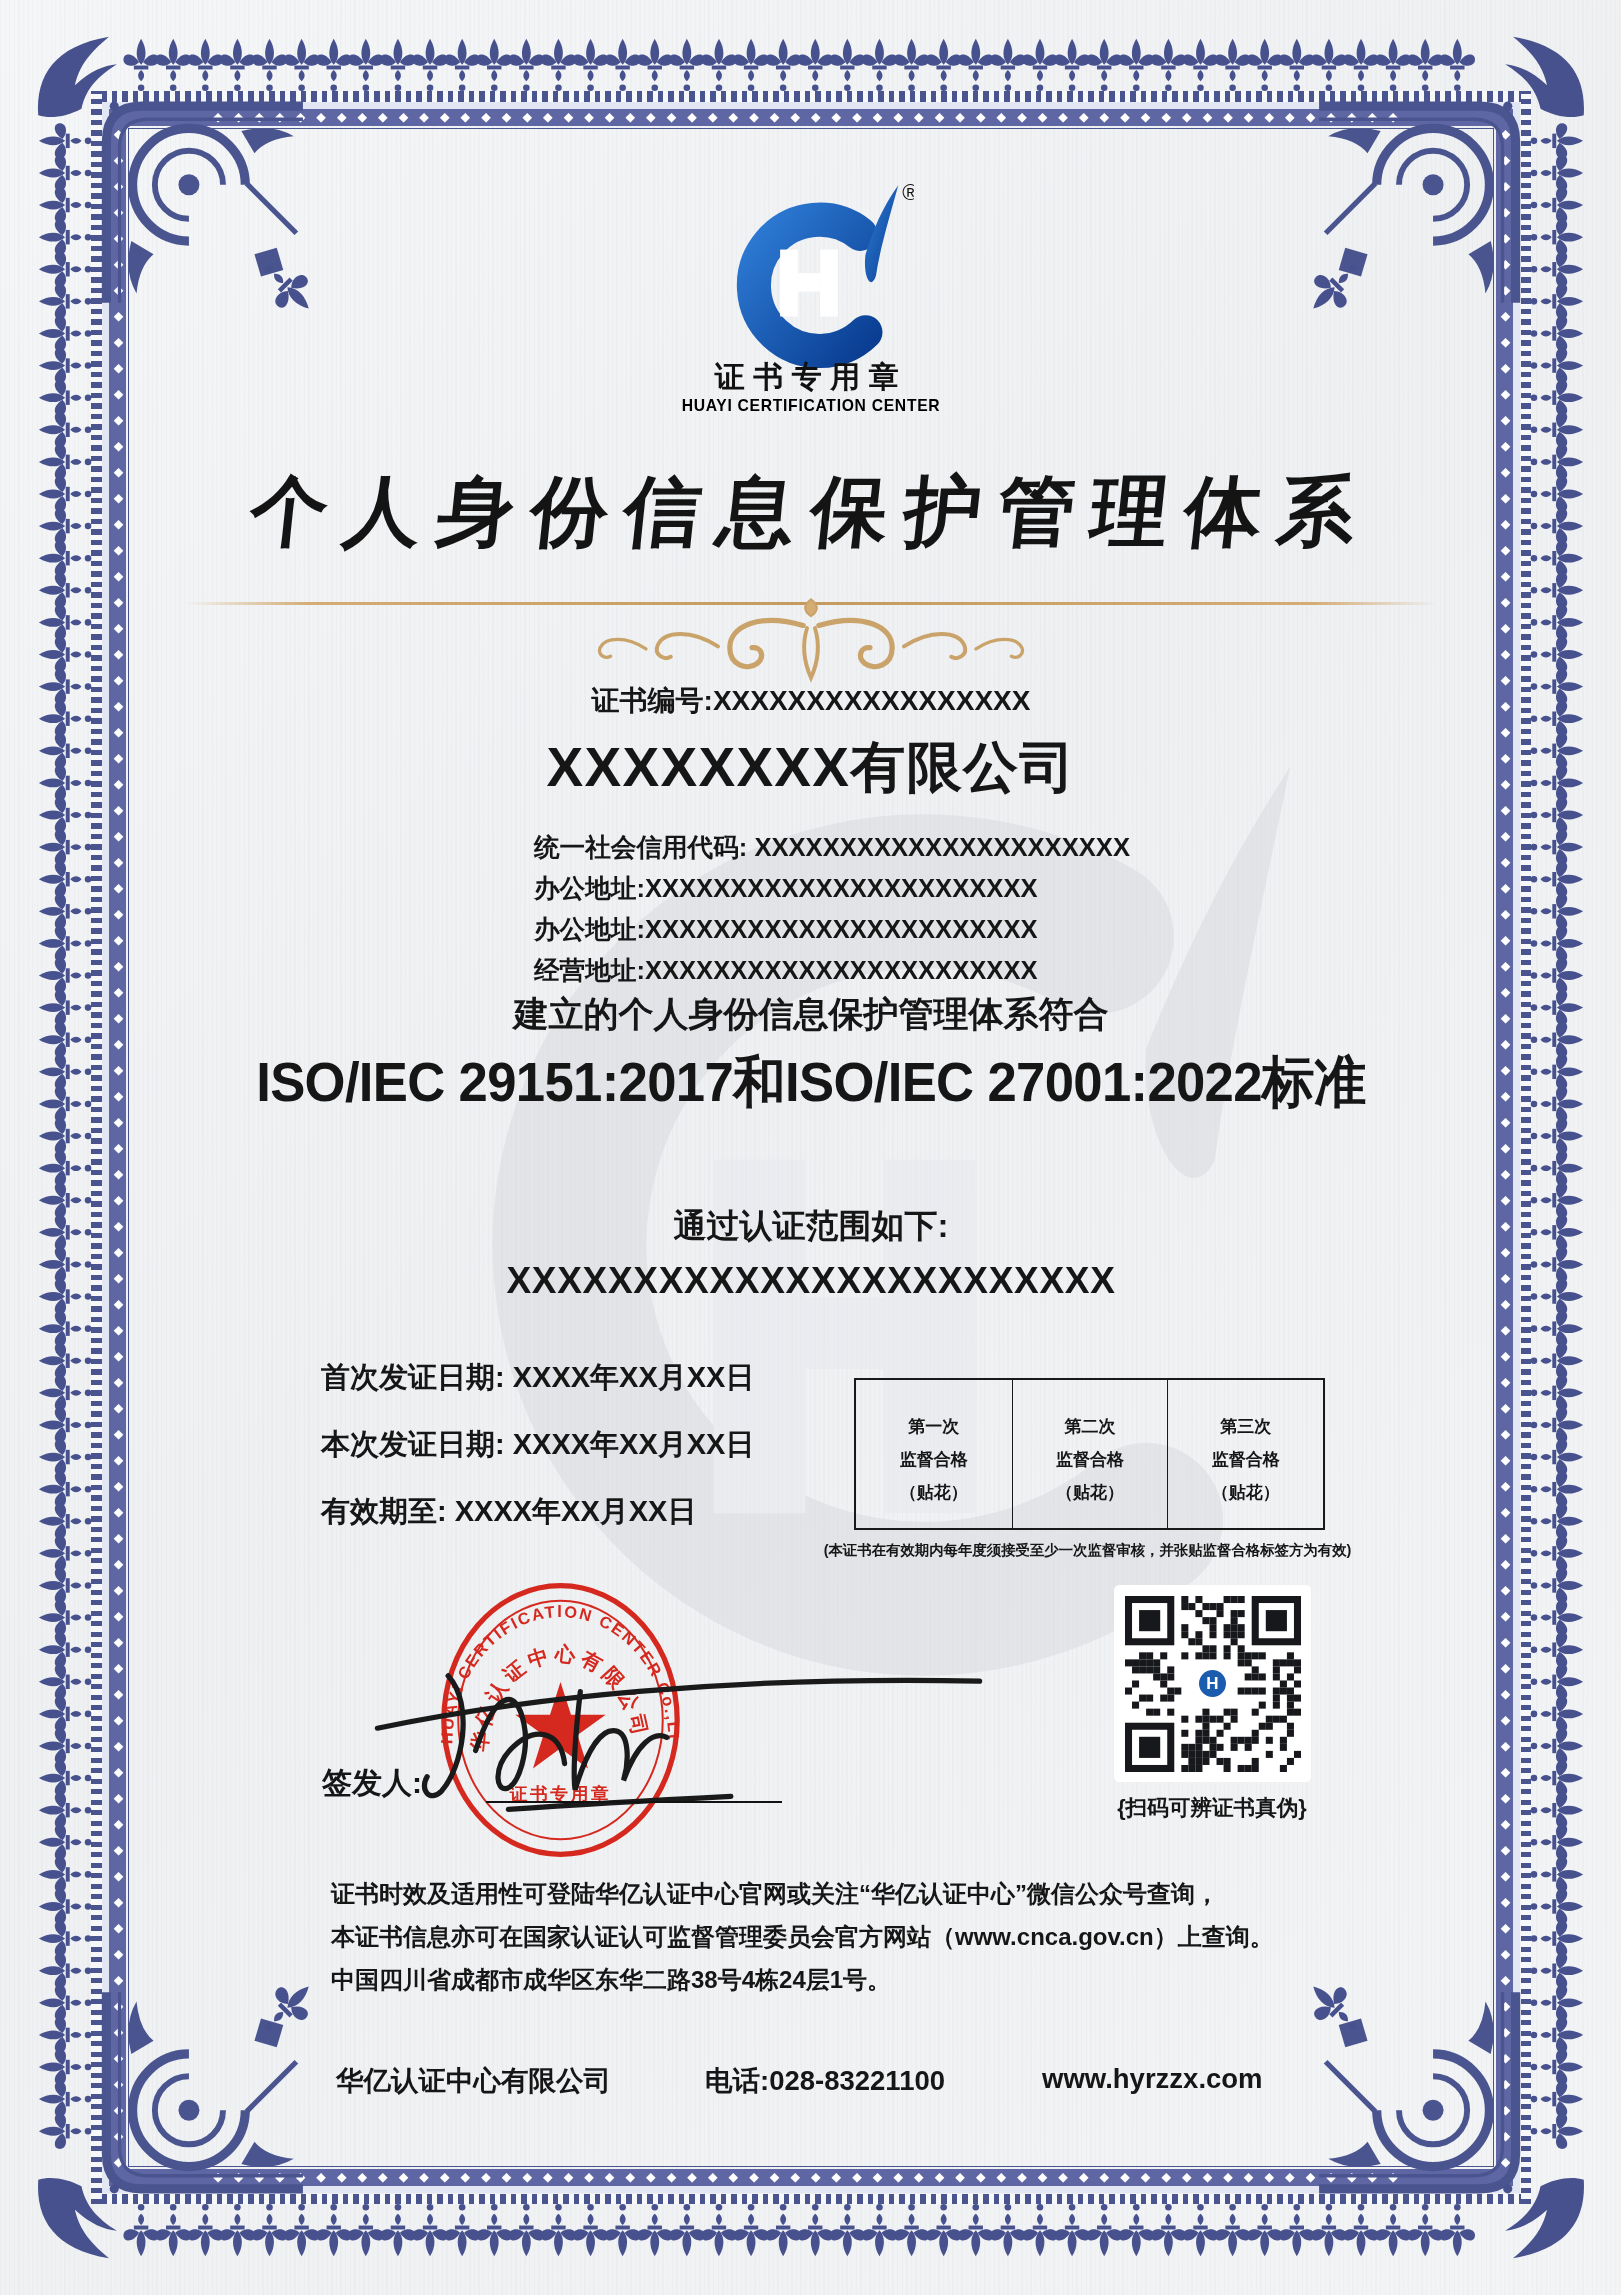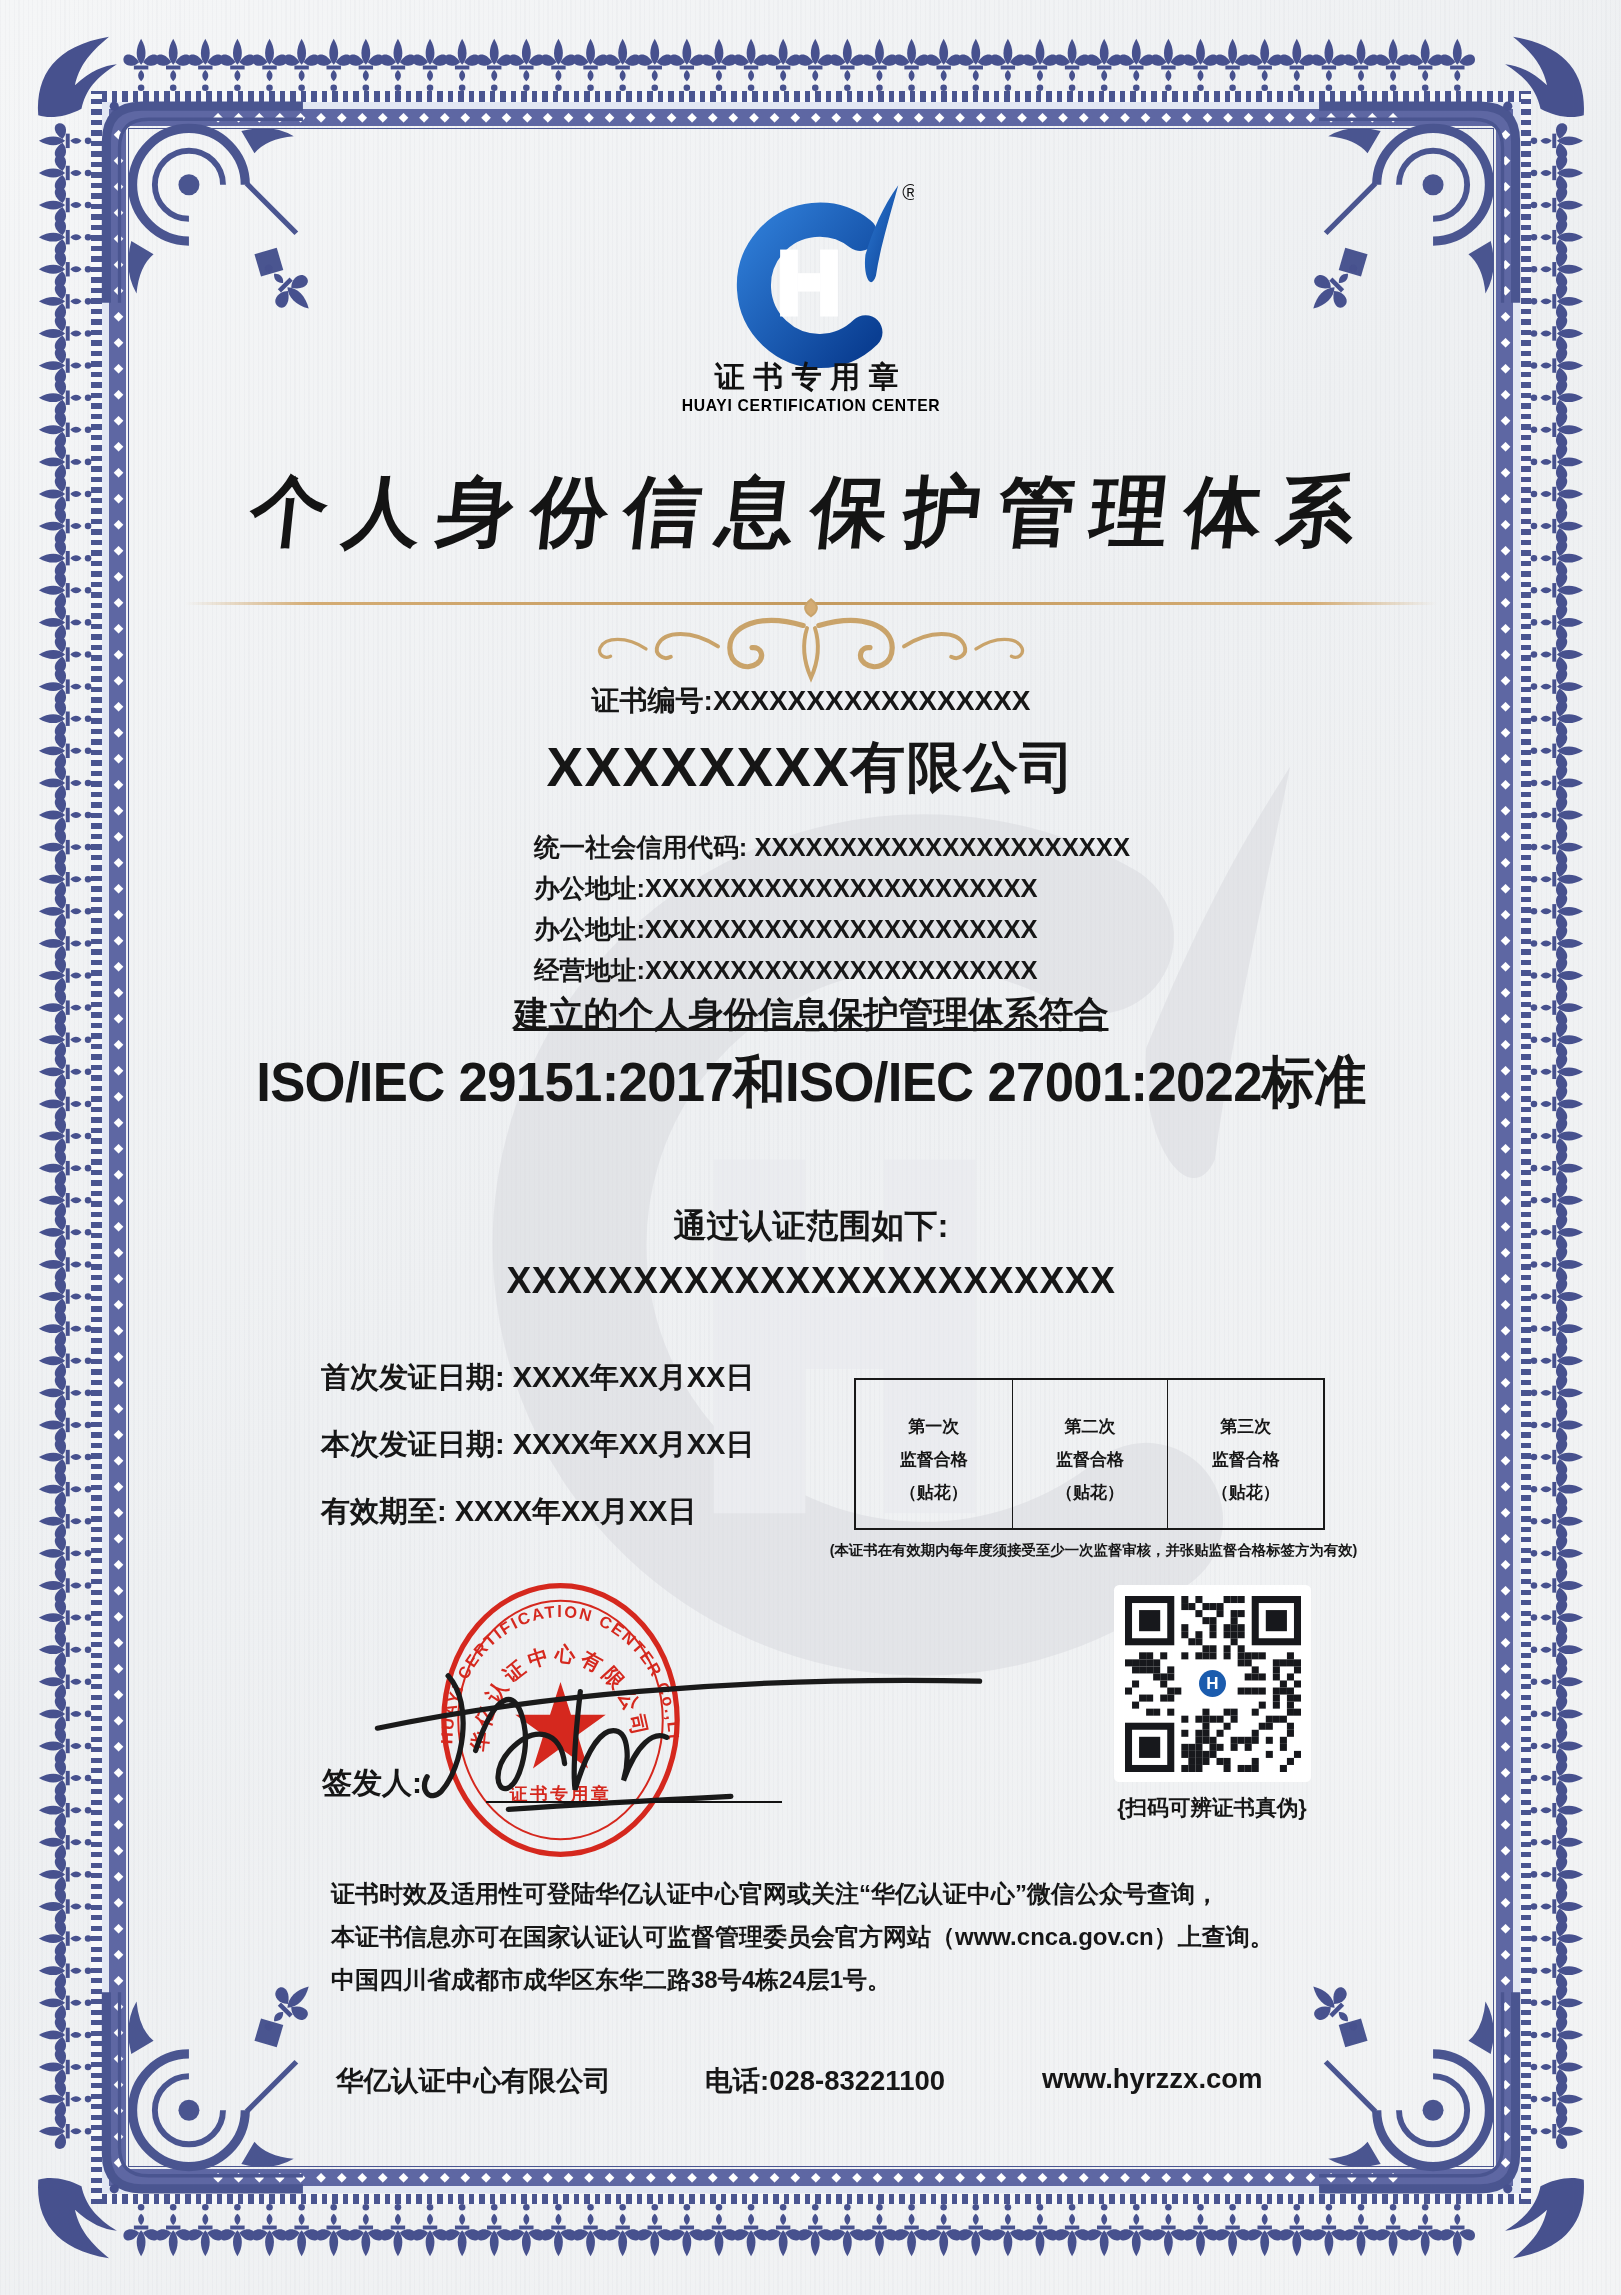--- a/index.html
+++ b/index.html
@@ -34,33 +34,33 @@
   #brand-cn{top:357px;font-size:30px;font-weight:bold;letter-spacing:8.5px;color:#111;}
   #brand-en{top:397px;font-size:15.7px;font-weight:bold;letter-spacing:0.7px;color:#000000;}
   #title{top:461px;font-size:77px;font-weight:900;letter-spacing:16.4px;color:#141414;
          transform:translateX(-50%) skewX(-6deg);}
   #gold-line{position:absolute;left:185px;right:185px;top:602px;height:3.3px;z-index:3;
     background:linear-gradient(90deg,rgba(201,163,106,0) 0%,#d4ac74 10%,#c49a5e 50%,#d4ac74 90%,rgba(201,163,106,0) 100%);}
   #gold-ornament{position:absolute;left:50%;transform:translateX(-50%);top:586px;z-index:3;}
   #cert-no{top:682px;font-size:28px;font-weight:bold;}
   #company{top:731px;font-size:55px;font-weight:800;letter-spacing:1.3px;}
   #info{left:534px;top:827px;font-size:25.6px;font-weight:bold;line-height:41px;}
-  #conformity{top:991px;font-size:35px;font-weight:800;text-decoration:underline;}
+  #conformity{top:991px;font-size:35px;font-weight:800;}
   #standard{top:1045px;font-size:56px;font-weight:900;letter-spacing:-0.7px;
             transform:translateX(-50%) scaleX(.94);}
   #scope-label{top:1204px;font-size:33px;font-weight:bold;}
   #scope-value{top:1260px;font-size:37px;font-weight:700;letter-spacing:0.7px;}
   #dates{left:321px;top:1344px;font-size:29px;font-weight:bold;}
   #dates .dline{height:67px;line-height:67px;}
   #sup-table{left:854px;top:1378px;width:467px;height:148px;border:2px solid #191919;
              display:grid;grid-template-columns:1fr 1fr 1fr;background:rgba(255,255,255,.0);}
   #sup-table .cell{border-left:1.3px solid #191919;text-align:center;padding-top:30px;
                    font-size:17px;font-weight:bold;line-height:33px;}
   #sup-table .cell:first-child{border-left:none;}
-  #table-note{left:823px;top:1541px;width:529px;text-align:center;font-size:14.4px;font-weight:bold;white-space:normal;margin-left:6px;}
+  #table-note{left:823px;top:1541px;width:529px;text-align:center;font-size:14.4px;font-weight:bold;white-space:normal;}
   #seal{position:absolute;left:434px;top:1577px;z-index:3;}
   #signature{position:absolute;left:364px;top:1613px;z-index:4;}
   #issuer{left:322px;top:1763px;font-size:30px;font-weight:bold;z-index:5;}
   #issuer-line{left:486px;top:1801px;width:296px;height:2px;background:#121212;z-index:5;}
   #qr-box{left:1114px;top:1585px;width:197px;height:197px;background:#ffffff;border-radius:5.2px;z-index:3;}
   #qr{position:absolute;left:10.5px;top:10.5px;}
   #qr-logo{position:absolute;left:79px;top:79px;width:39px;height:39px;background:#ffffff;border-radius:7.9px;
            display:flex;align-items:center;justify-content:center;}
   #qr-logo .dot{width:27.5px;height:27.5px;border-radius:50%;background:#1b5cae;color:#fff;font-weight:900;
            font-size:17px;display:flex;align-items:center;justify-content:center;}

